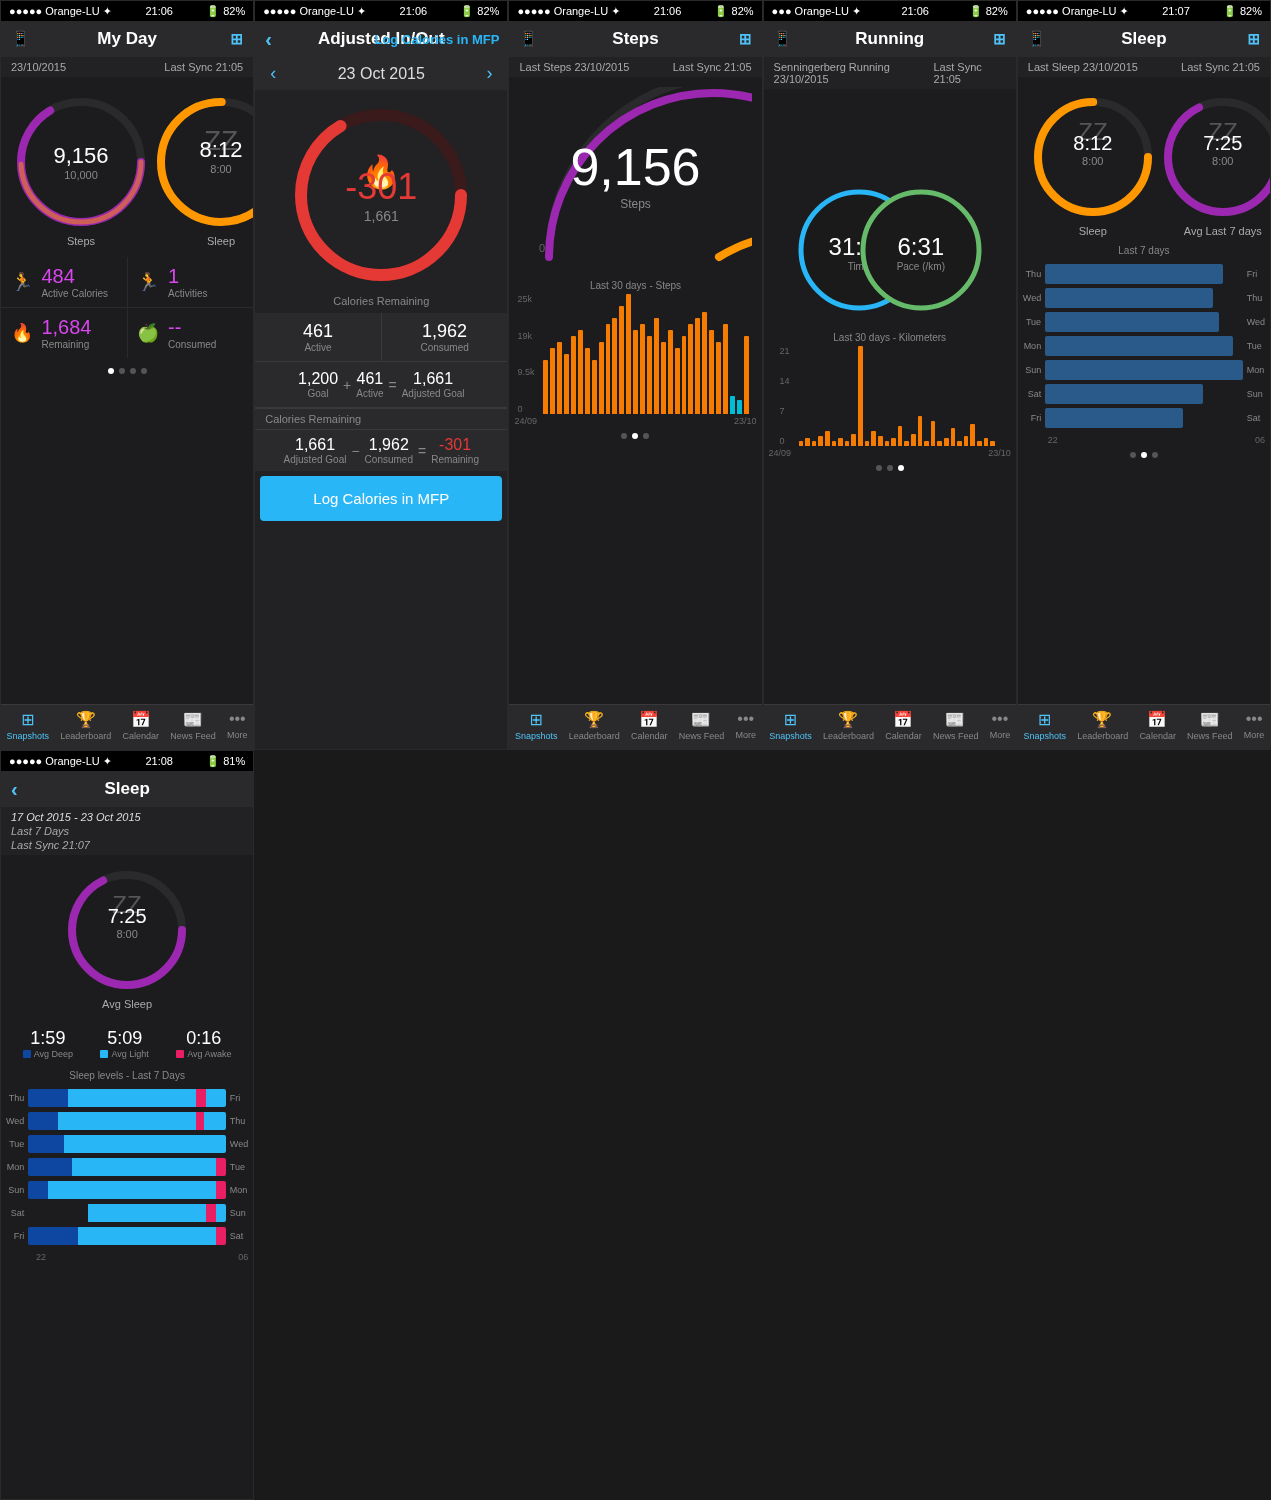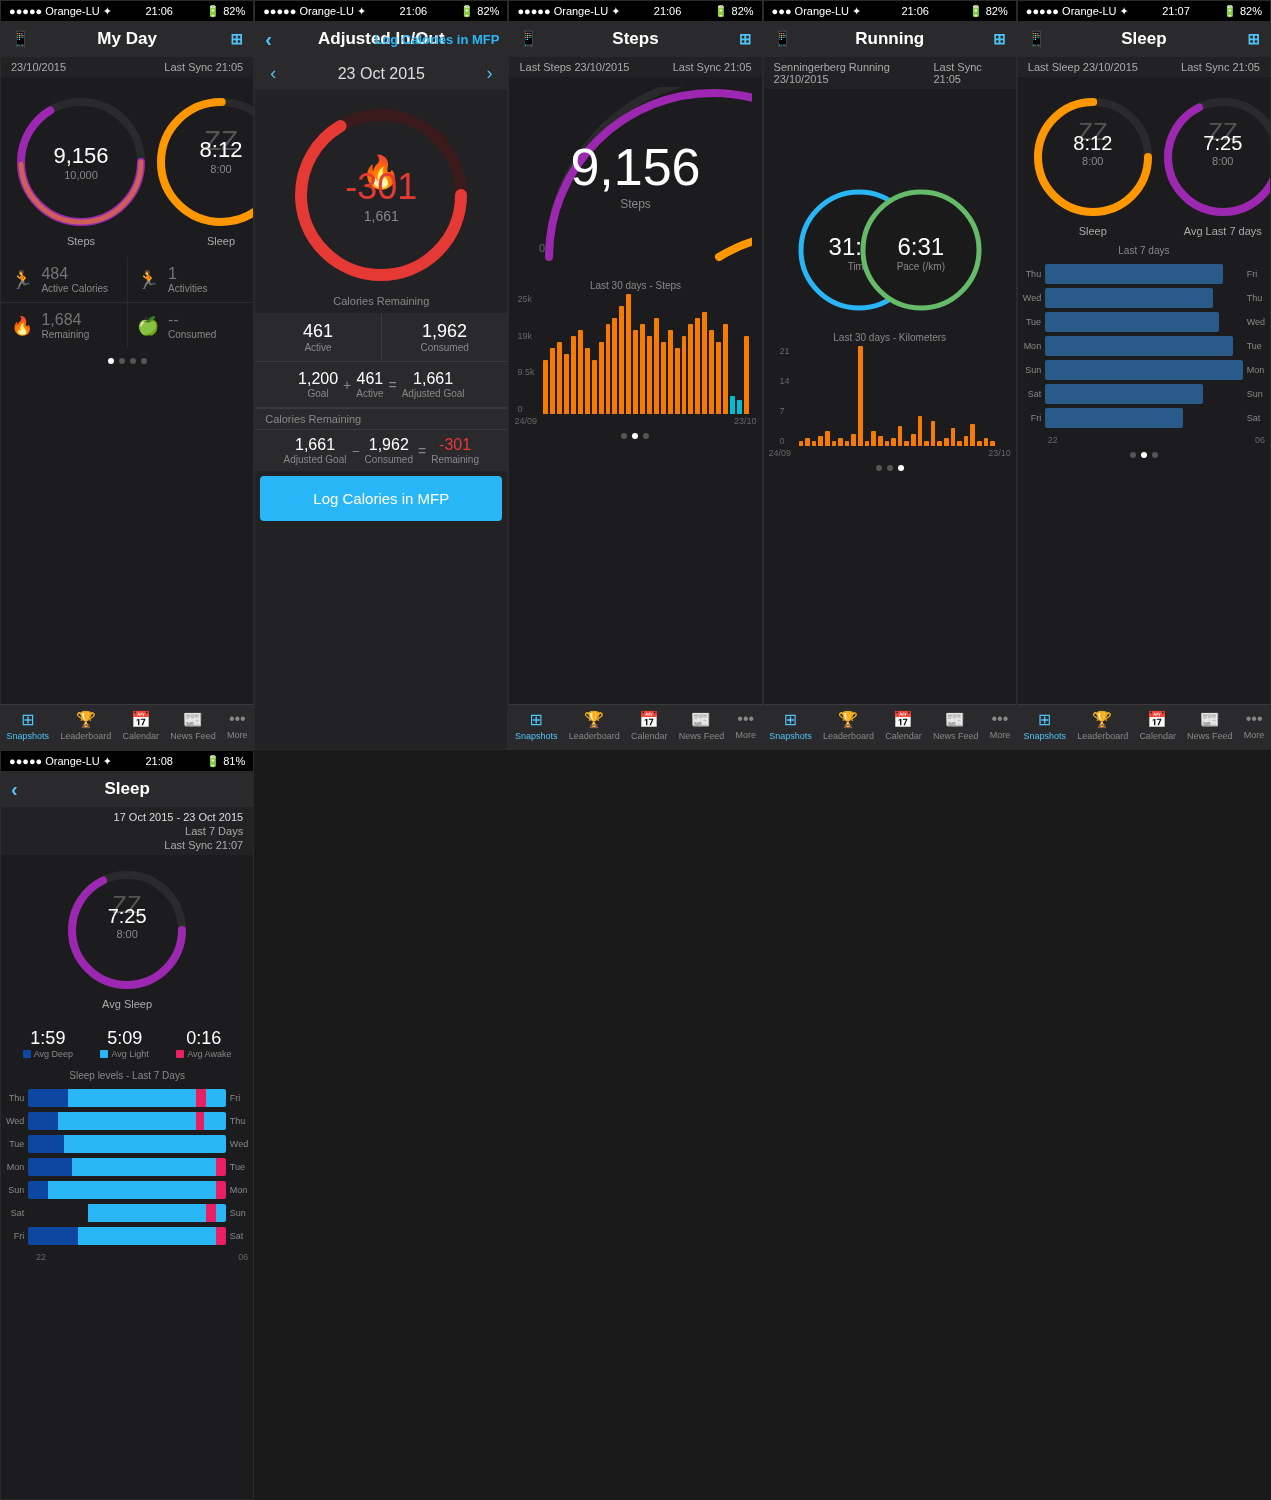--- a/index.html
+++ b/index.html
@@ -148,22 +148,22 @@
       align-items: center;
       gap: 8px;
     }
 
     .stat-icon {
       font-size: 18px;
     }
 
     .stat-text {}
     .stat-value {
-      color: #737373;
-      font-size: 16px;
+      color: #d946ef;
+      font-size: 20px;
       font-weight: 500;
     }
     .stat-name {
       color: #888;
       font-size: 10px;
     }
 
     
     .bottom-nav {
       background: #2a2a2c;
@@ -921,21 +921,21 @@
   <div class="panel">
     <div class="status-bar">
       <span>●●●●● Orange-LU ✦</span>
       <span>21:08</span>
       <span>🔋 81%</span>
     </div>
     <div class="panel-header">
       <span class="back-btn">‹</span>
       <span>Sleep</span>
     </div>
-    <div class="sub-header" style="flex-direction:column; align-items:flex-end; gap:2px;">
+    <div class="sub-header" style="flex-direction:column; align-items:flex-start; gap:2px;font-style:italic;">
       <span style="color:#ddd;">17 Oct 2015 - 23 Oct 2015</span>
       <span>Last 7 Days</span>
       <span>Last Sync 21:07</span>
     </div>
 
     <div class="panel-content">
 
       <div style="display:flex; justify-content:center; padding:10px 0 5px;">
         <div class="circle-container">
           <div class="gauge-wrap">

